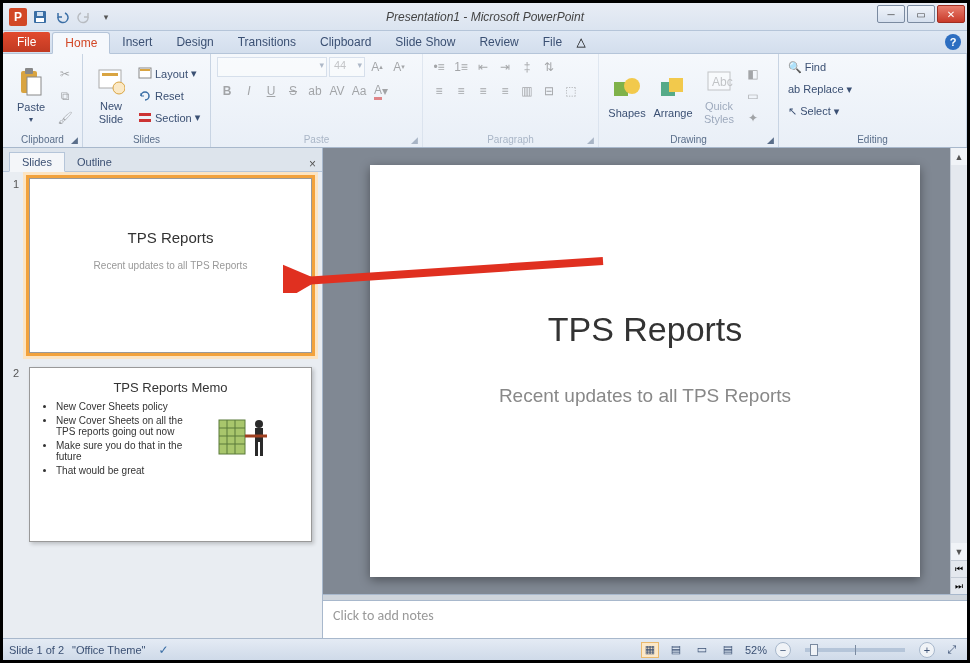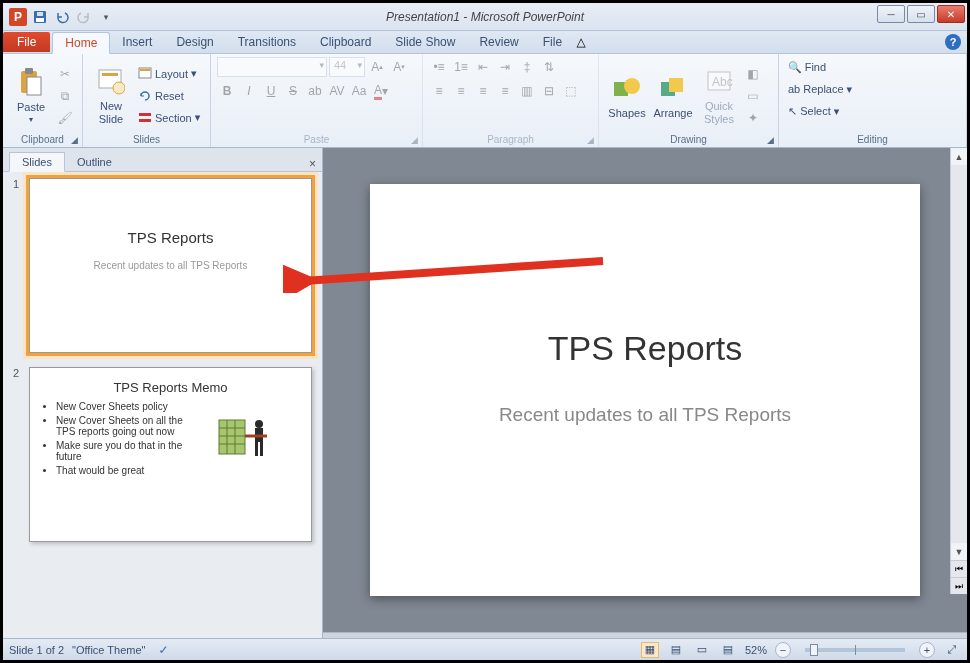--- a/index.html
+++ b/index.html
@@ -349,20 +349,21 @@
   </div>
 
   <div class="canvas">
     <div class="stage">
       <div class="slide">
         <h1>TPS Reports</h1>
         <h2>Recent updates to all TPS Reports</h2>
       </div>
     </div>
     <div class="notes-splitter"></div>
+    <div class="notes">Click to add notes</div>
     <div class="vscroll">
       <div class="up">▲</div>
       <div class="dn">▼</div>
       <div class="nav">
         <div>⏮</div>
         <div>⏭</div>
       </div>
     </div>
   </div>
 </div>

